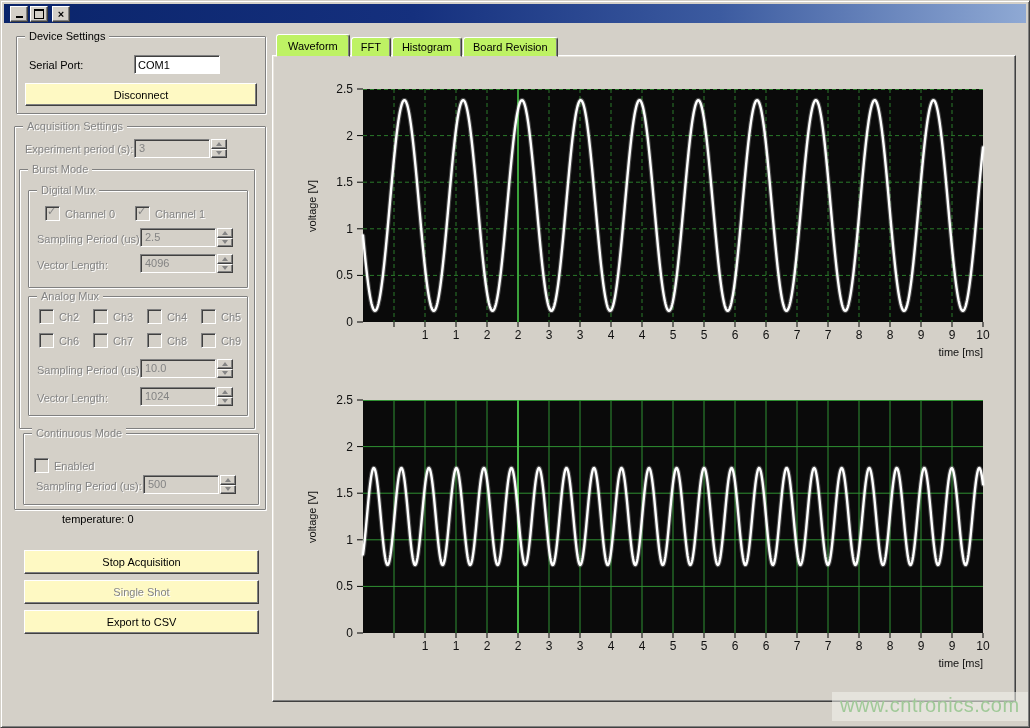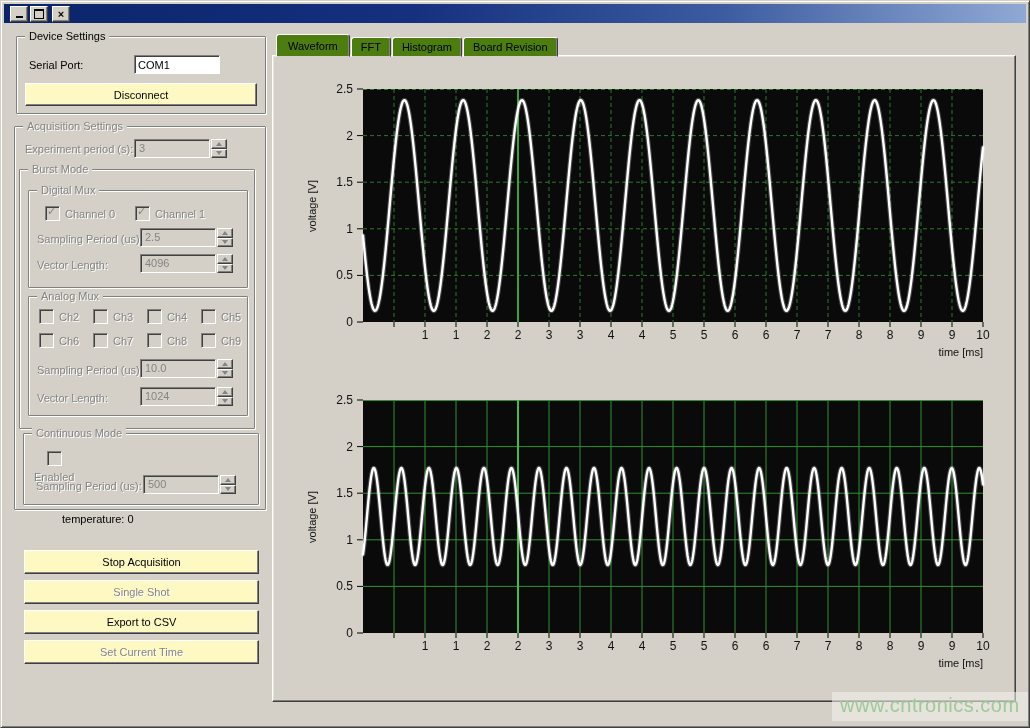--- a/index.html
+++ b/index.html
@@ -47,21 +47,21 @@
   .arr-dn{width:0;height:0;border-left:3px solid transparent;border-right:3px solid transparent;border-top:4px solid #848484;}
 
   
   .cb{position:absolute;display:flex;align-items:center;gap:5px;white-space:nowrap;}
   .cb .box{width:13px;height:13px;flex:0 0 13px;background:#d4d0c8;border:1px solid;
            border-color:#808080 #ffffff #ffffff #808080;box-shadow:inset 1px 1px 0 #404040;position:relative;}
   .cb.checked .box::after{content:"✓";position:absolute;left:1px;top:-2px;font-size:11px;font-weight:bold;color:#848484;}
 
   
   .tabstrip{position:absolute;left:276px;top:36px;height:21px;display:flex;align-items:flex-end;z-index:5;}
-  .tab{height:18px;padding:0 9px;background:#4d7c0f;border:1px solid;border-color:#ffffff #404040 #d4d0c8 #ffffff;
+  .tab{height:18px;padding:0 9px;background:#bef264;border:1px solid;border-color:#ffffff #404040 #d4d0c8 #ffffff;
        border-radius:3px 3px 0 0;box-shadow:inset -1px 0 0 #808080;display:flex;align-items:center;margin-right:1px;cursor:default;}
   .tab.selected{height:21px;padding:0 11px;position:relative;z-index:6;border-bottom:1px solid #d4d0c8;}
   .tabpanel{position:absolute;left:272px;top:55px;width:742px;height:645px;background:#d4d0c8;
             border:1px solid;border-color:#ffffff #404040 #404040 #ffffff;
             box-shadow:inset -1px -1px 0 #808080, inset 1px 1px 0 #e8e4dc;}
 
   
   .chart-block{position:absolute;left:282px;width:716px;height:300px;}
   .plot-wrap{position:absolute;left:81px;top:7px;width:620px;height:233px;background:#0a0a0a;}
   .plot-svg{position:absolute;left:0;top:0;overflow:visible;}
@@ -217,21 +217,21 @@
             <div class="spin-btn">
                 <span class="arr-dn"></span>
               </div>
           </div>
         </div>
       </div>
     </div>
 
     <div class="group" style="left:8px;top:306px;width:234px;height:70px;">
       <span class="legend dis">Continuous Mode</span>
-      <span class="cb" style="left:10px;top:17px;flex-direction:column;">
+      <span class="cb" style="left:10px;top:24px;">
         <span class="box"></span>
         <span class="dis">Enabled</span>
       </span>
       <span class="lbl dis" style="left:12px;top:45px;">Sampling Period (us):</span>
       <div class="spin" style="left:119px;top:41px;">
         <div class="spin-box">500</div>
         <div class="spin-btns">
           <div class="spin-btn">
               <span class="arr-up"></span>
             </div>
@@ -241,21 +241,20 @@
         </div>
       </div>
     </div>
   </div>
 
   <div class="lbl" style="left:62px;top:512px;">temperature: 0</div>
 
   <div class="btn" style="left:24px;top:550px;width:233px;height:22px;">Stop Acquisition</div>
   <div class="btn" style="left:24px;top:610px;width:233px;height:22px;">Export to CSV</div>
   <div class="btn disabled" style="left:24px;top:580px;width:233px;height:22px;">Single Shot</div>
-  <div class="btn disabled" style="left:24px;top:640px;width:233px;height:22px;">Set Current Time</div>
 
   <div class="tabstrip">
     <div class="tab selected">Waveform</div>
     <div class="tab">FFT</div>
     <div class="tab">Histogram</div>
     <div class="tab">Board Revision</div>
   </div>
   <div class="tabpanel"></div>
 
   <div class="chart-block" style="top:82px;">

